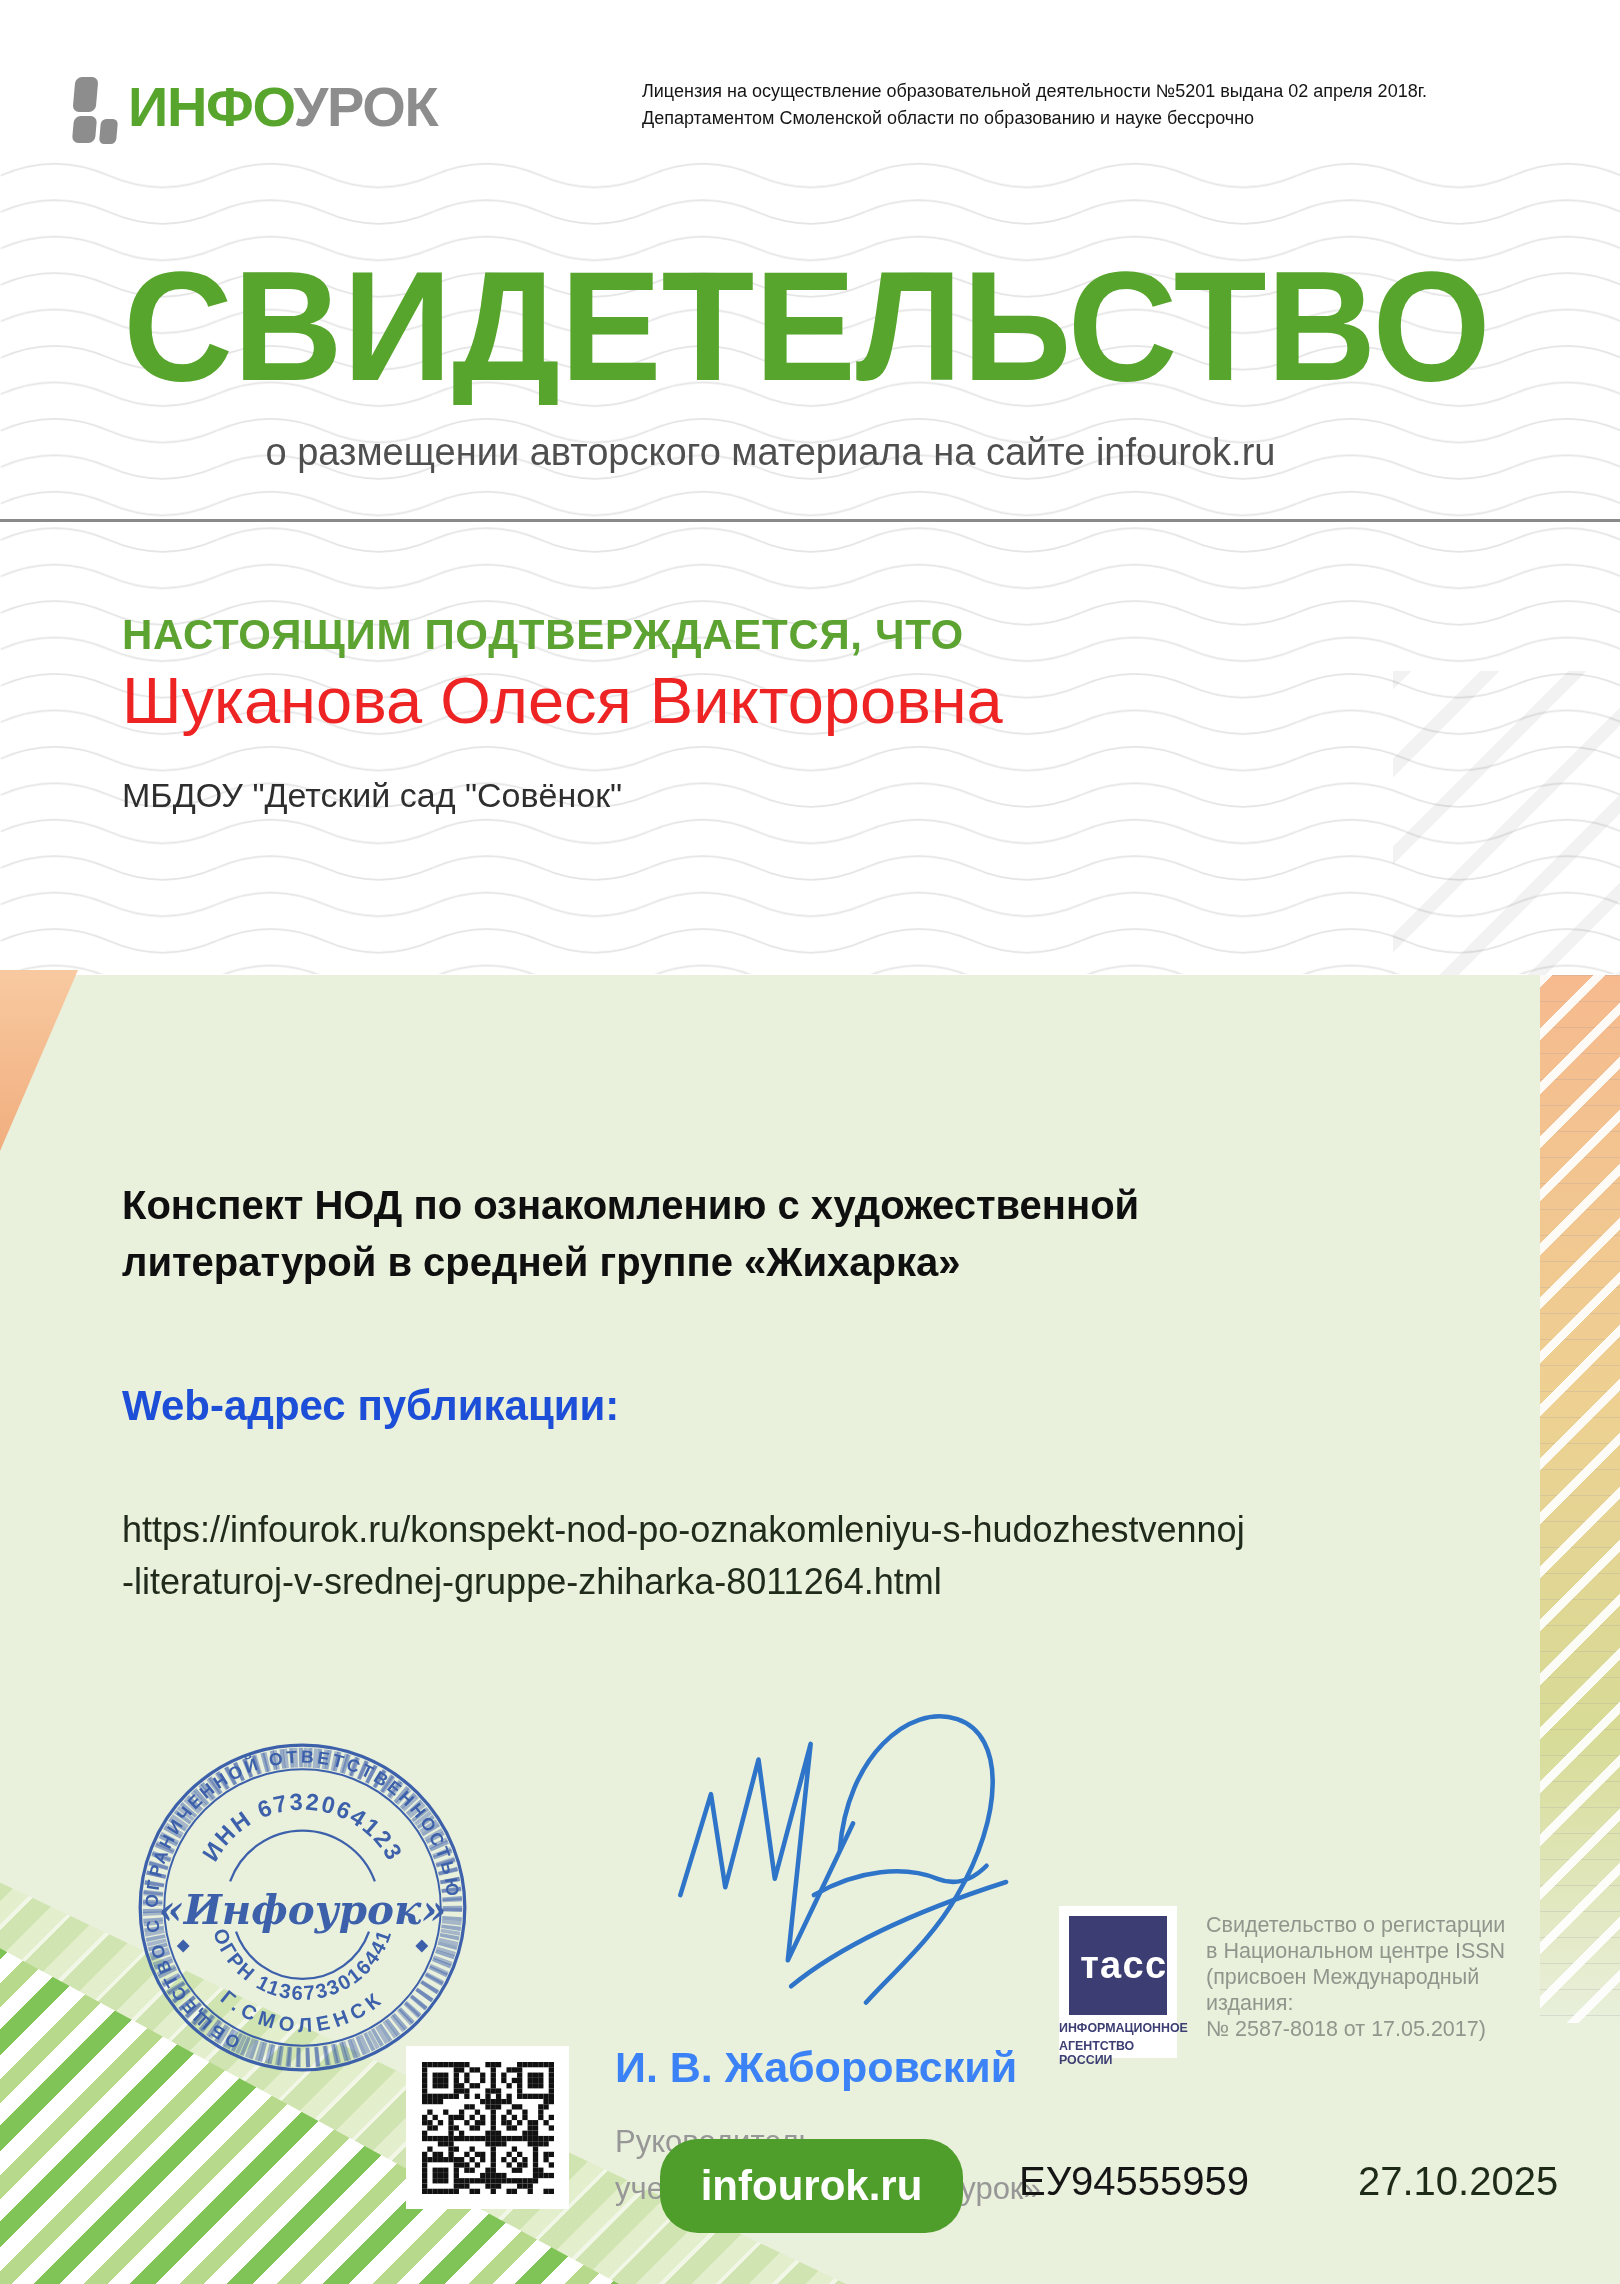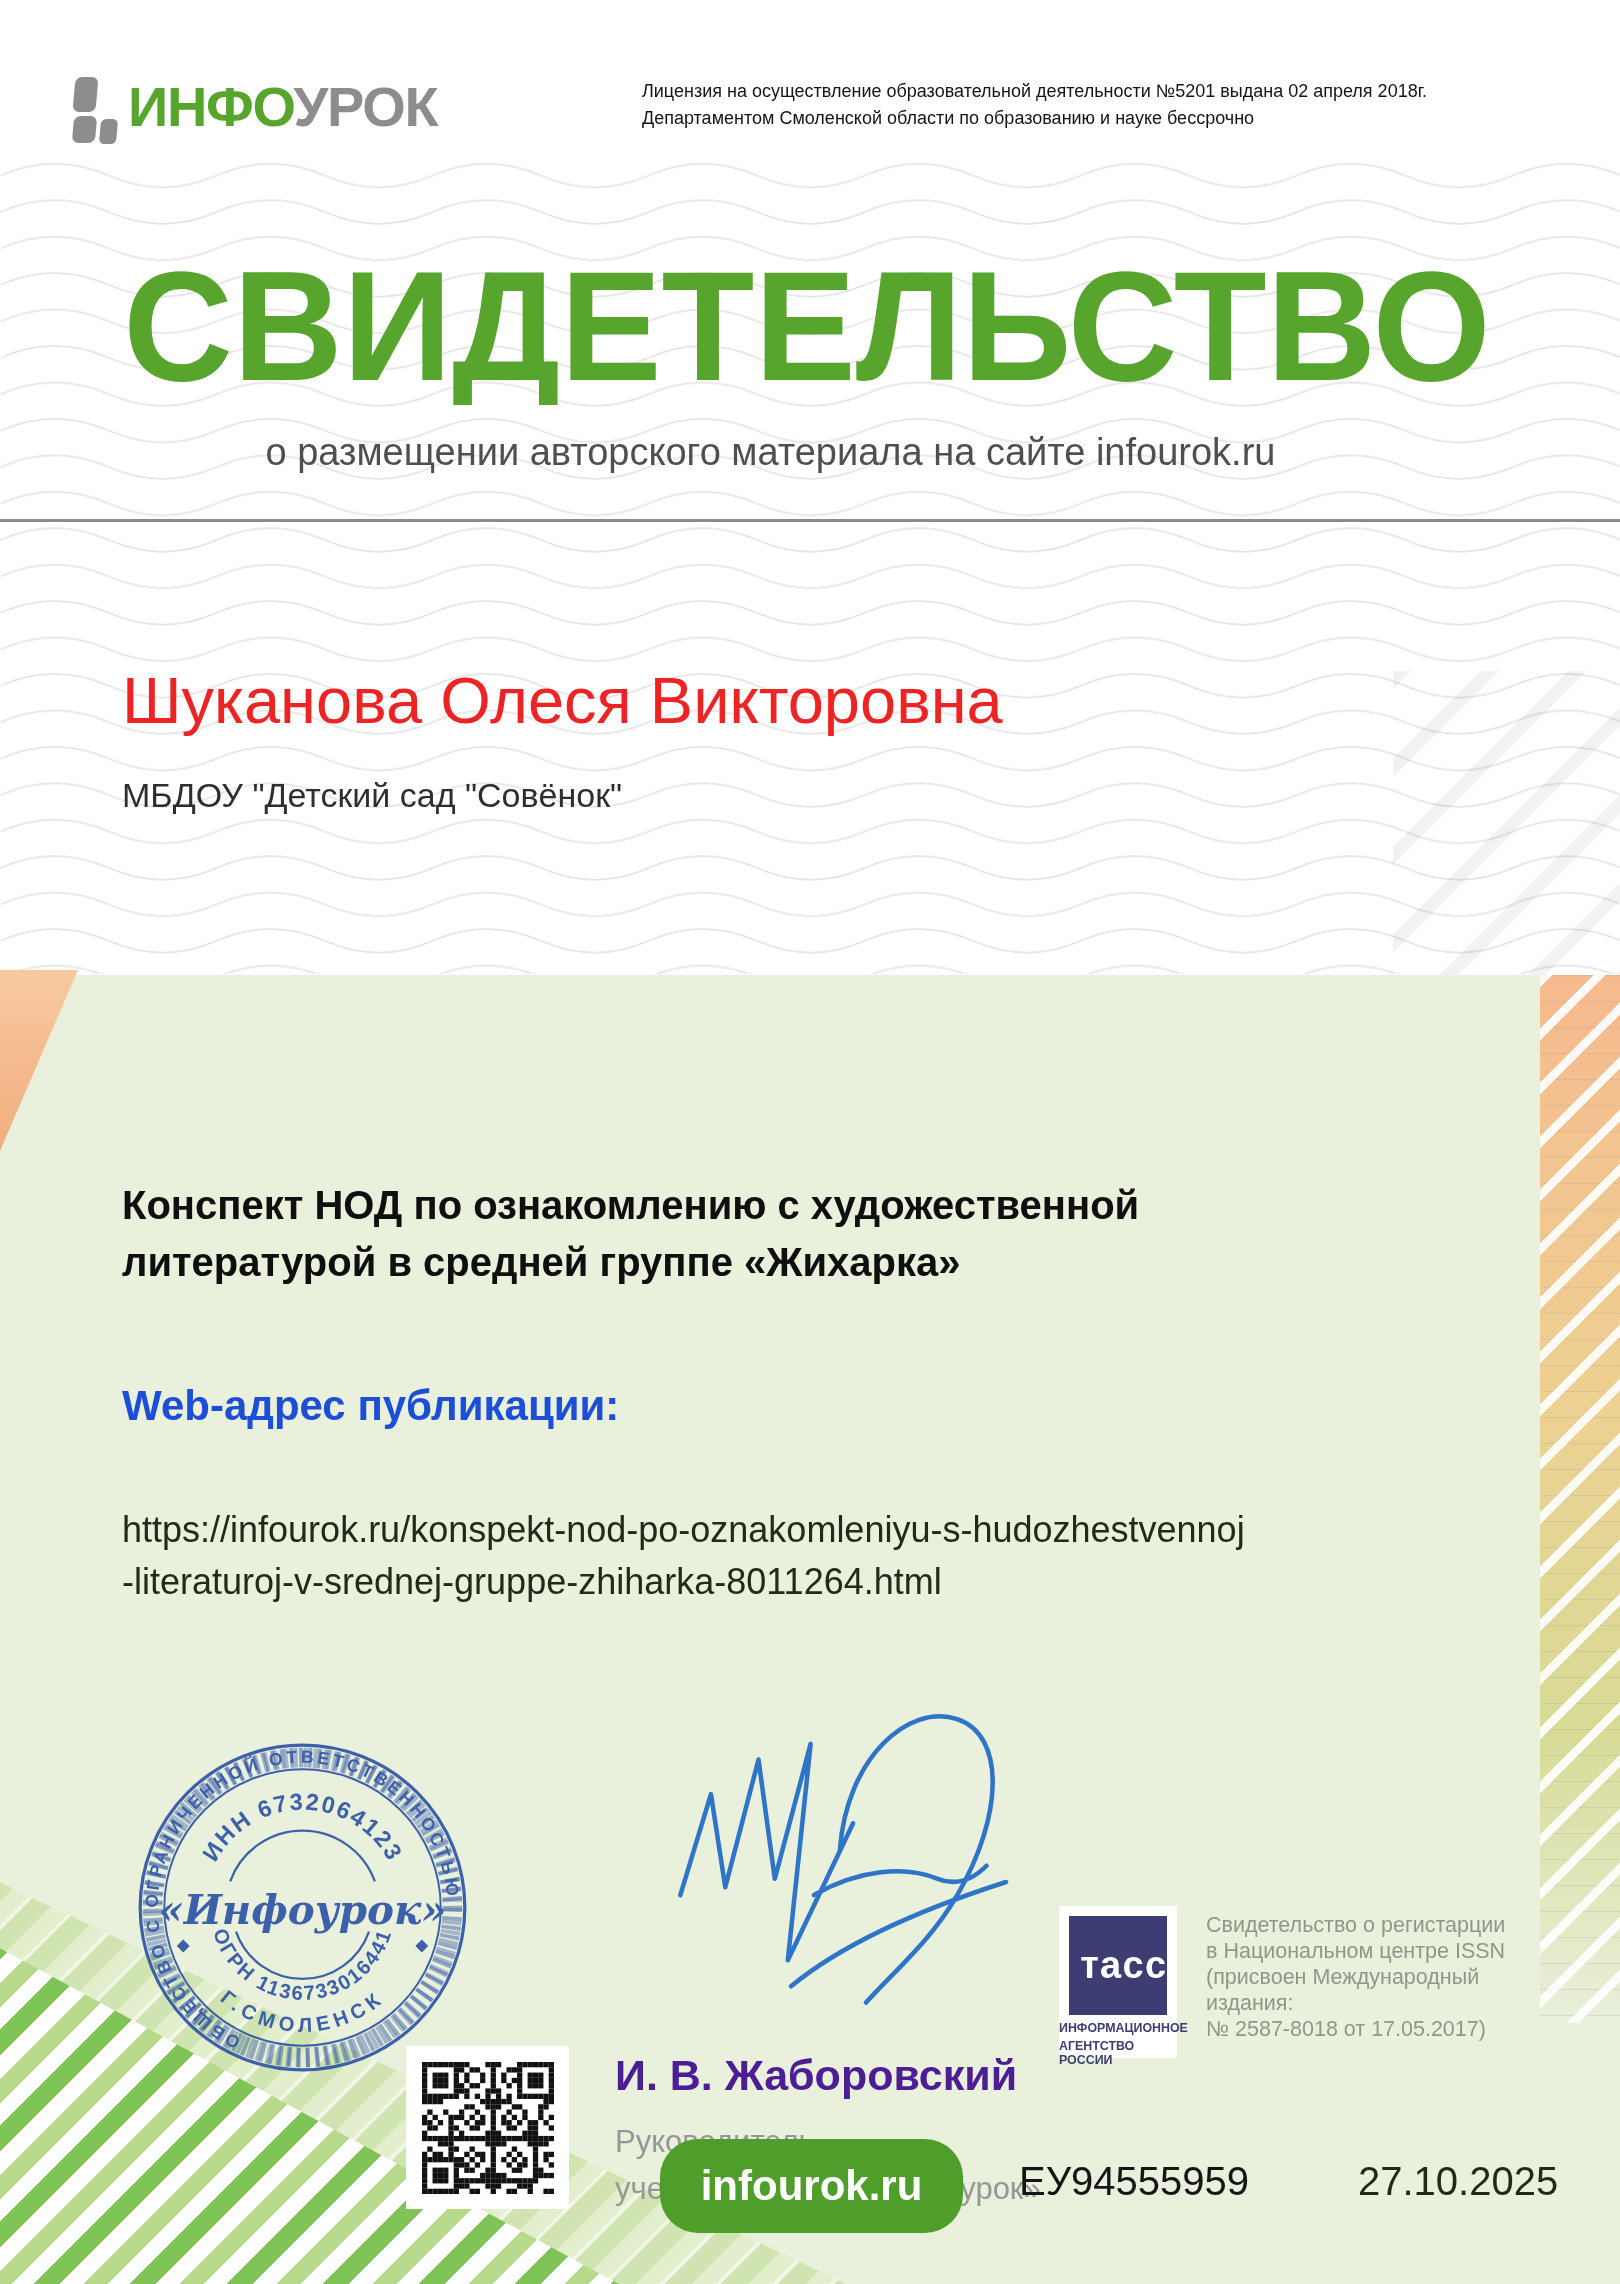--- a/index.html
+++ b/index.html
@@ -47,21 +47,21 @@
   .r-name{position:absolute;left:122px;top:663px;font-size:65px;color:#ee2424;}
   .org{position:absolute;left:122px;top:776px;font-size:34px;color:#2e2e2e;}
   .body-par{position:absolute;left:122px;top:928px;font-size:37px;line-height:66px;color:#4c4c4c;}
   .work{position:absolute;left:122px;top:1177px;font-size:40px;line-height:57px;font-weight:700;color:#0f0f0f;}
 
   
   .web-label{position:absolute;left:122px;top:1382px;font-size:42px;font-weight:700;color:#1d4ed8;text-align:right;}
   .url{position:absolute;left:122px;top:1504px;font-size:36px;line-height:52px;color:#202b1c;}
 
   
-  .sig-name{position:absolute;left:615px;top:2043px;font-size:43px;font-weight:700;color:#4c1d95;margin-top:8px;}
+  .sig-name{position:absolute;left:615px;top:2043px;font-size:43px;font-weight:700;color:#3b82f6;}
   .sig-role1{position:absolute;left:615px;top:2124px;font-size:31px;color:#979797;}
   .sig-role2{position:absolute;left:615px;top:2171px;font-size:31px;color:#979797;}
 
   
   .tass-card{position:absolute;left:1059px;top:1906px;width:118px;height:152px;background:#ffffff;}
   .tass-sq{position:absolute;left:10.4px;top:10.4px;width:98px;height:99px;background:#3c3e73;
            display:flex;align-items:center;justify-content:flex-end;}
   .tass-sq span{color:#fff;font-size:38px;font-weight:700;letter-spacing:1.3px;}
   .tass-c1{position:absolute;left:0;top:115px;width:118px;font-size:12.4px;font-weight:700;color:#3c3e73;}
   .tass-c2{position:absolute;left:0;top:133px;width:122px;text-align:left;font-size:12.4px;font-weight:700;color:#3c3e73;}
@@ -107,20 +107,21 @@
   <div class="license">
     <div>Лицензия на осуществление образовательной деятельности №5201 выдана 02 апреля 2018г.</div>
     <div>Департаментом Смоленской области по образованию и науке бессрочно</div>
   </div>
 
   <svg class="abs" style="left:120px;top:242px;" width="1374" height="163" viewBox="0 0 2110 250">
     <text x="1055" y="212" text-anchor="middle" textLength="2100" lengthAdjust="spacingAndGlyphs" font-family="Liberation Sans, sans-serif" font-size="240" font-weight="800" fill="#57a52c">СВИДЕТЕЛЬСТВО</text>
   </svg>
   <div class="subtitle">о размещении авторского материала на сайте infourok.ru</div>
 
+  <div class="heading">НАСТОЯЩИМ ПОДТВЕРЖДАЕТСЯ, ЧТО</div>
   <div class="r-name">Шуканова Олеся Викторовна</div>
   <div class="org">МБДОУ "Детский сад "Совёнок"</div>
   <div class="work">
     <div>Конспект НОД по ознакомлению с художественной</div>
     <div>литературой в средней группе «Жихарка»</div>
   </div>
 
   <div class="web-label">Web-адрес публикации:</div>
   <div class="url">
     <div>https://infourok.ru/konspekt-nod-po-oznakomleniyu-s-hudozhestvennoj</div>

